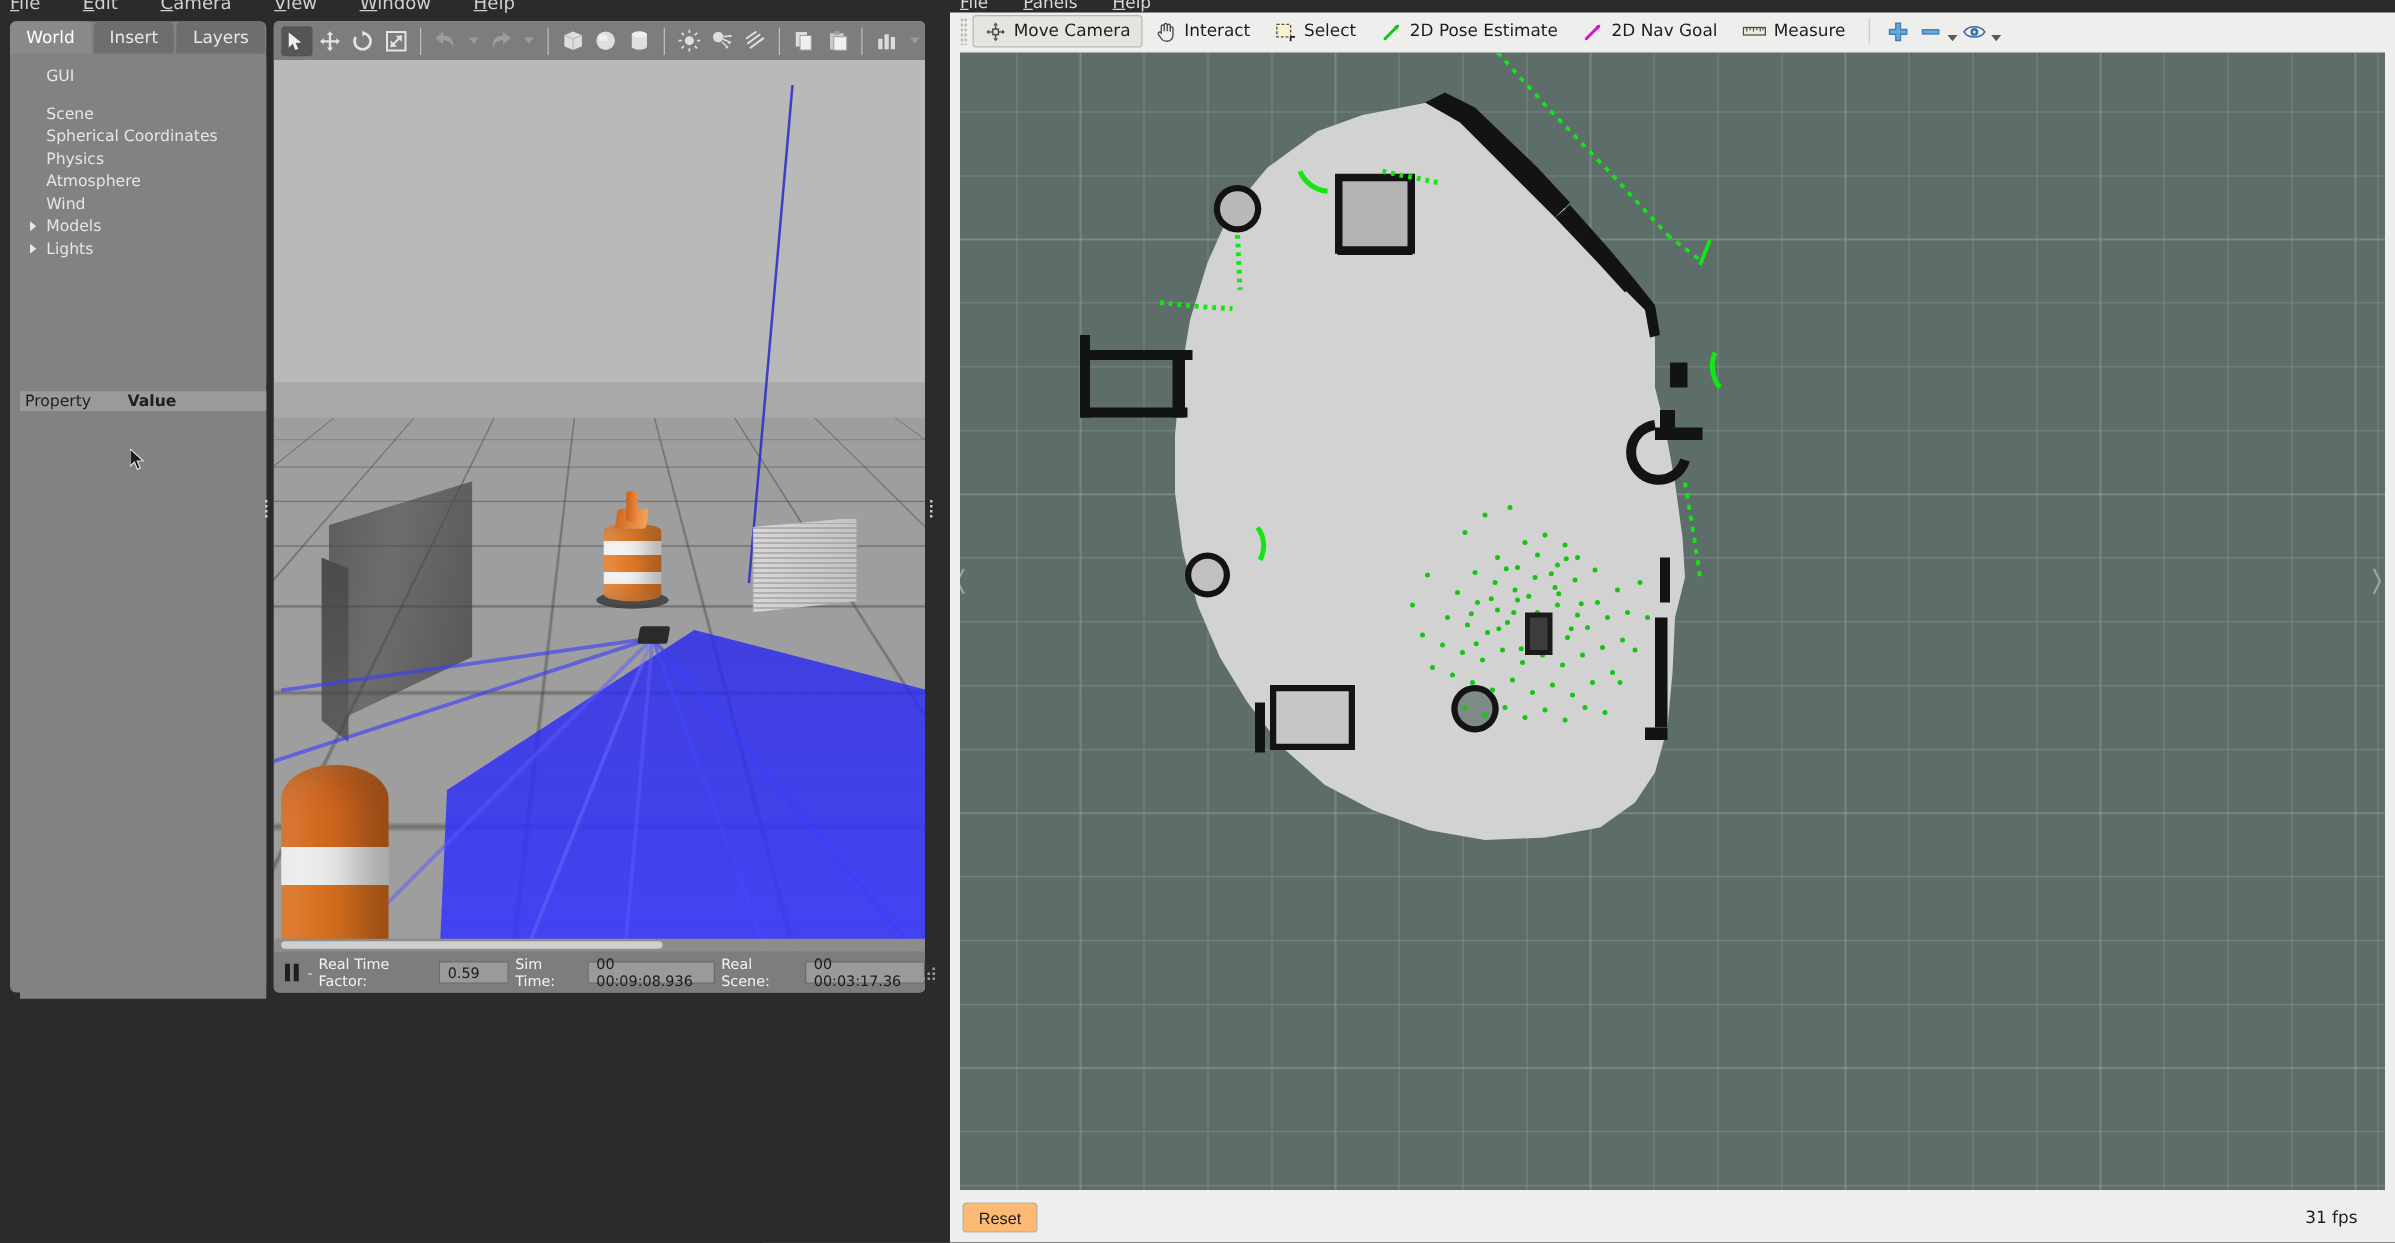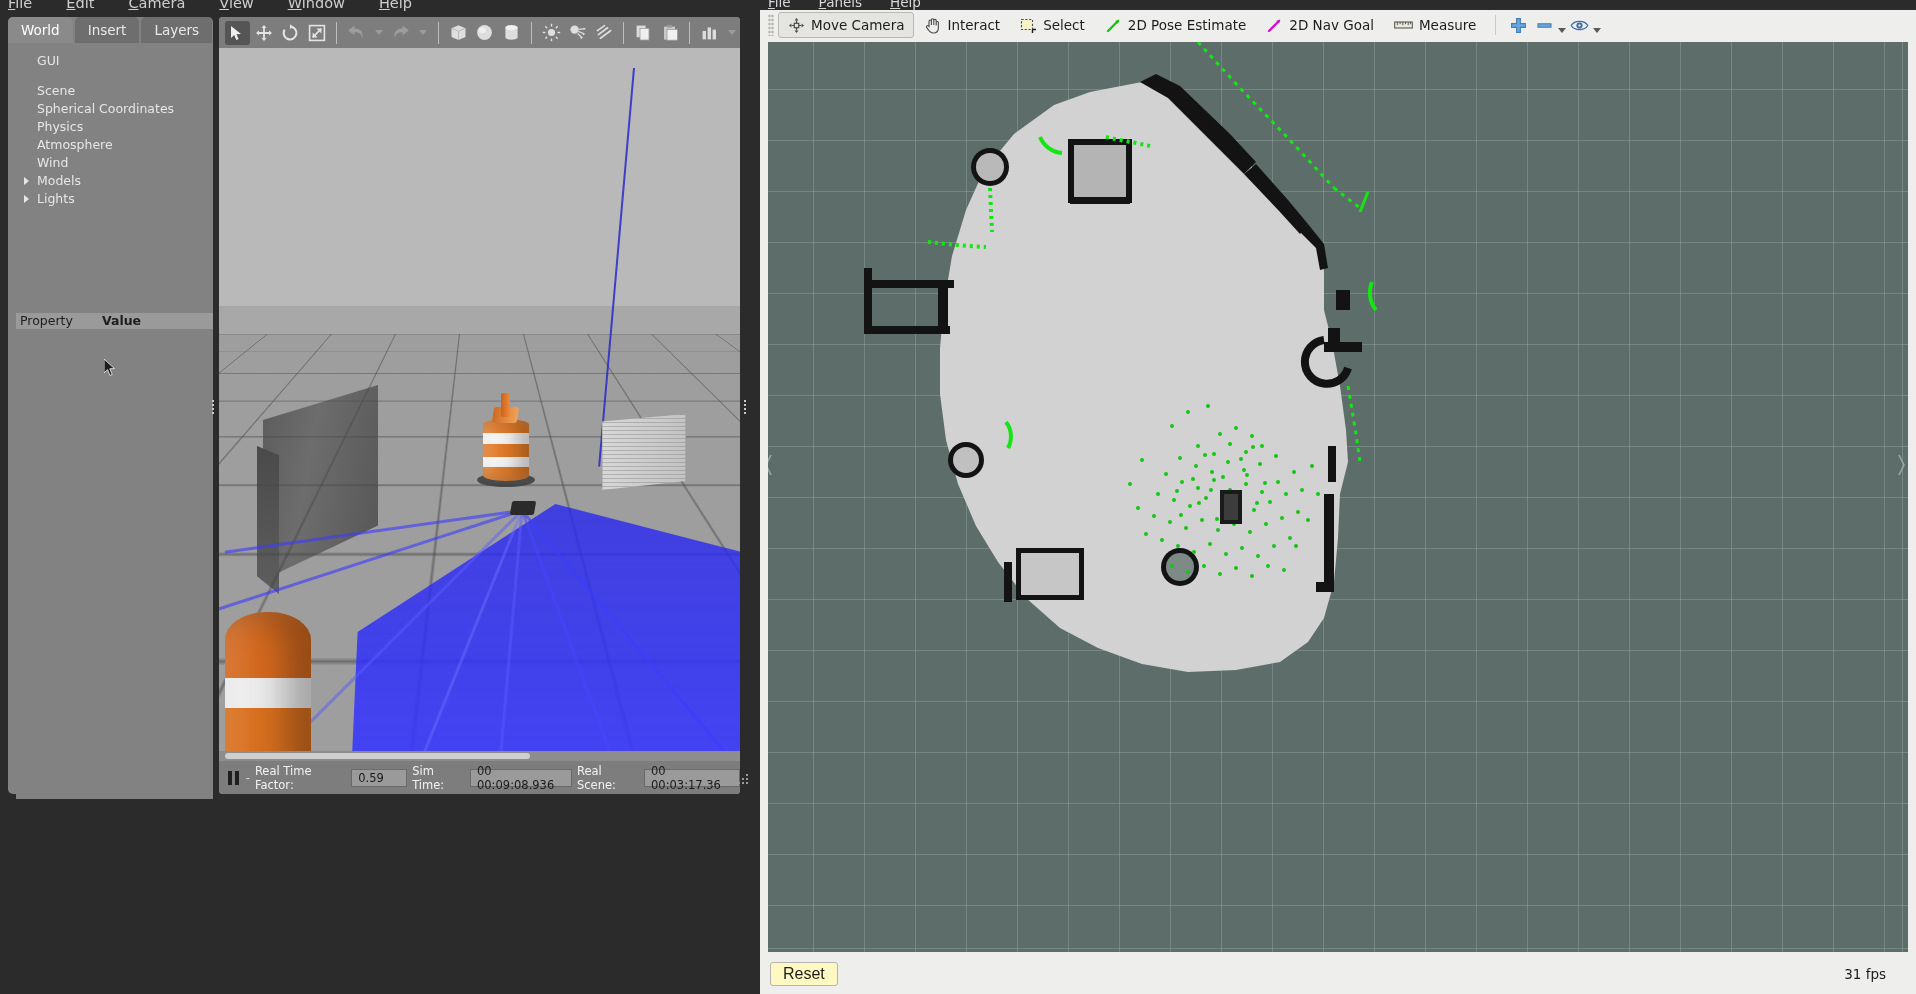--- a/index.html
+++ b/index.html
@@ -279,22 +279,22 @@
       repeating-linear-gradient(to right, rgba(150,165,160,.45) 0 1px, transparent 1px 51px),
       repeating-linear-gradient(to bottom, rgba(150,165,160,.45) 0 1px, transparent 1px 51px);
     background-position: -6px -4px;
   }
   .rv-statusbar {
     position: absolute; left: 0; bottom: 0; width: 1156px; height: 40px;
     background: #eeeeec; display: flex; align-items: center;
   }
   .rv-reset {
     margin-left: 10px; height: 24px; padding: 0 12px;
-    background: #fef9c3; border: 1px solid #b3b3af; border-radius: 3px;
-    font-size: 16px; color: #1d1d1d; cursor: pointer;
+    background: #fdba74; border: 1px solid #b3b3af; border-radius: 3px;
+    font-size: 13px; color: #1d1d1d; cursor: pointer;
   }
   .rv-fps {
     position: absolute; right: 30px; font-size: 13.5px; color: #1d1d1d;
   }
   .rv-arrow-l, .rv-arrow-r {
     position: absolute; top: 410px; width: 9px; height: 26px; cursor: pointer;
   }
   .rv-arrow-l { left: -4px; } .rv-arrow-r { right: 2px; }
 
   .map { position: absolute; left: 0; top: 0; width: 1140px; height: 910px; }

